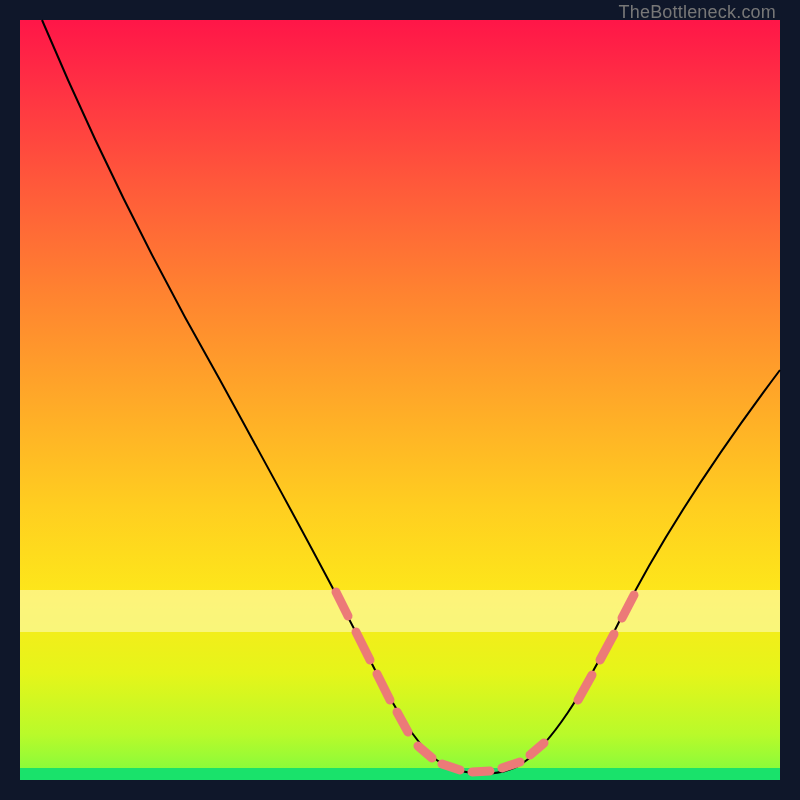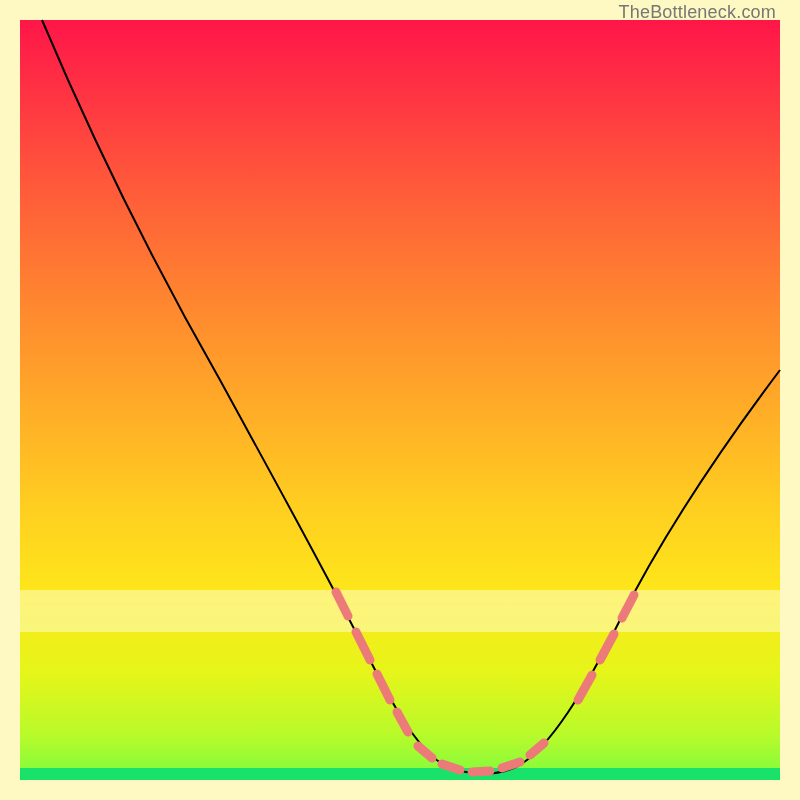--- a/index.html
+++ b/index.html
@@ -9,21 +9,21 @@
     height: 800px;
     background: #000;
     overflow: hidden;
   }
   .frame {
     position: absolute;
     left: 0;
     top: 0;
     width: 800px;
     height: 800px;
-    background: #fef9c3;
+    background: #0f172a;
   }
   .plot-area {
     position: absolute;
     left: 20px;
     top: 20px;
     width: 760px;
     height: 760px;
     
     background: linear-gradient(to bottom,
       #ff1648 0%,

